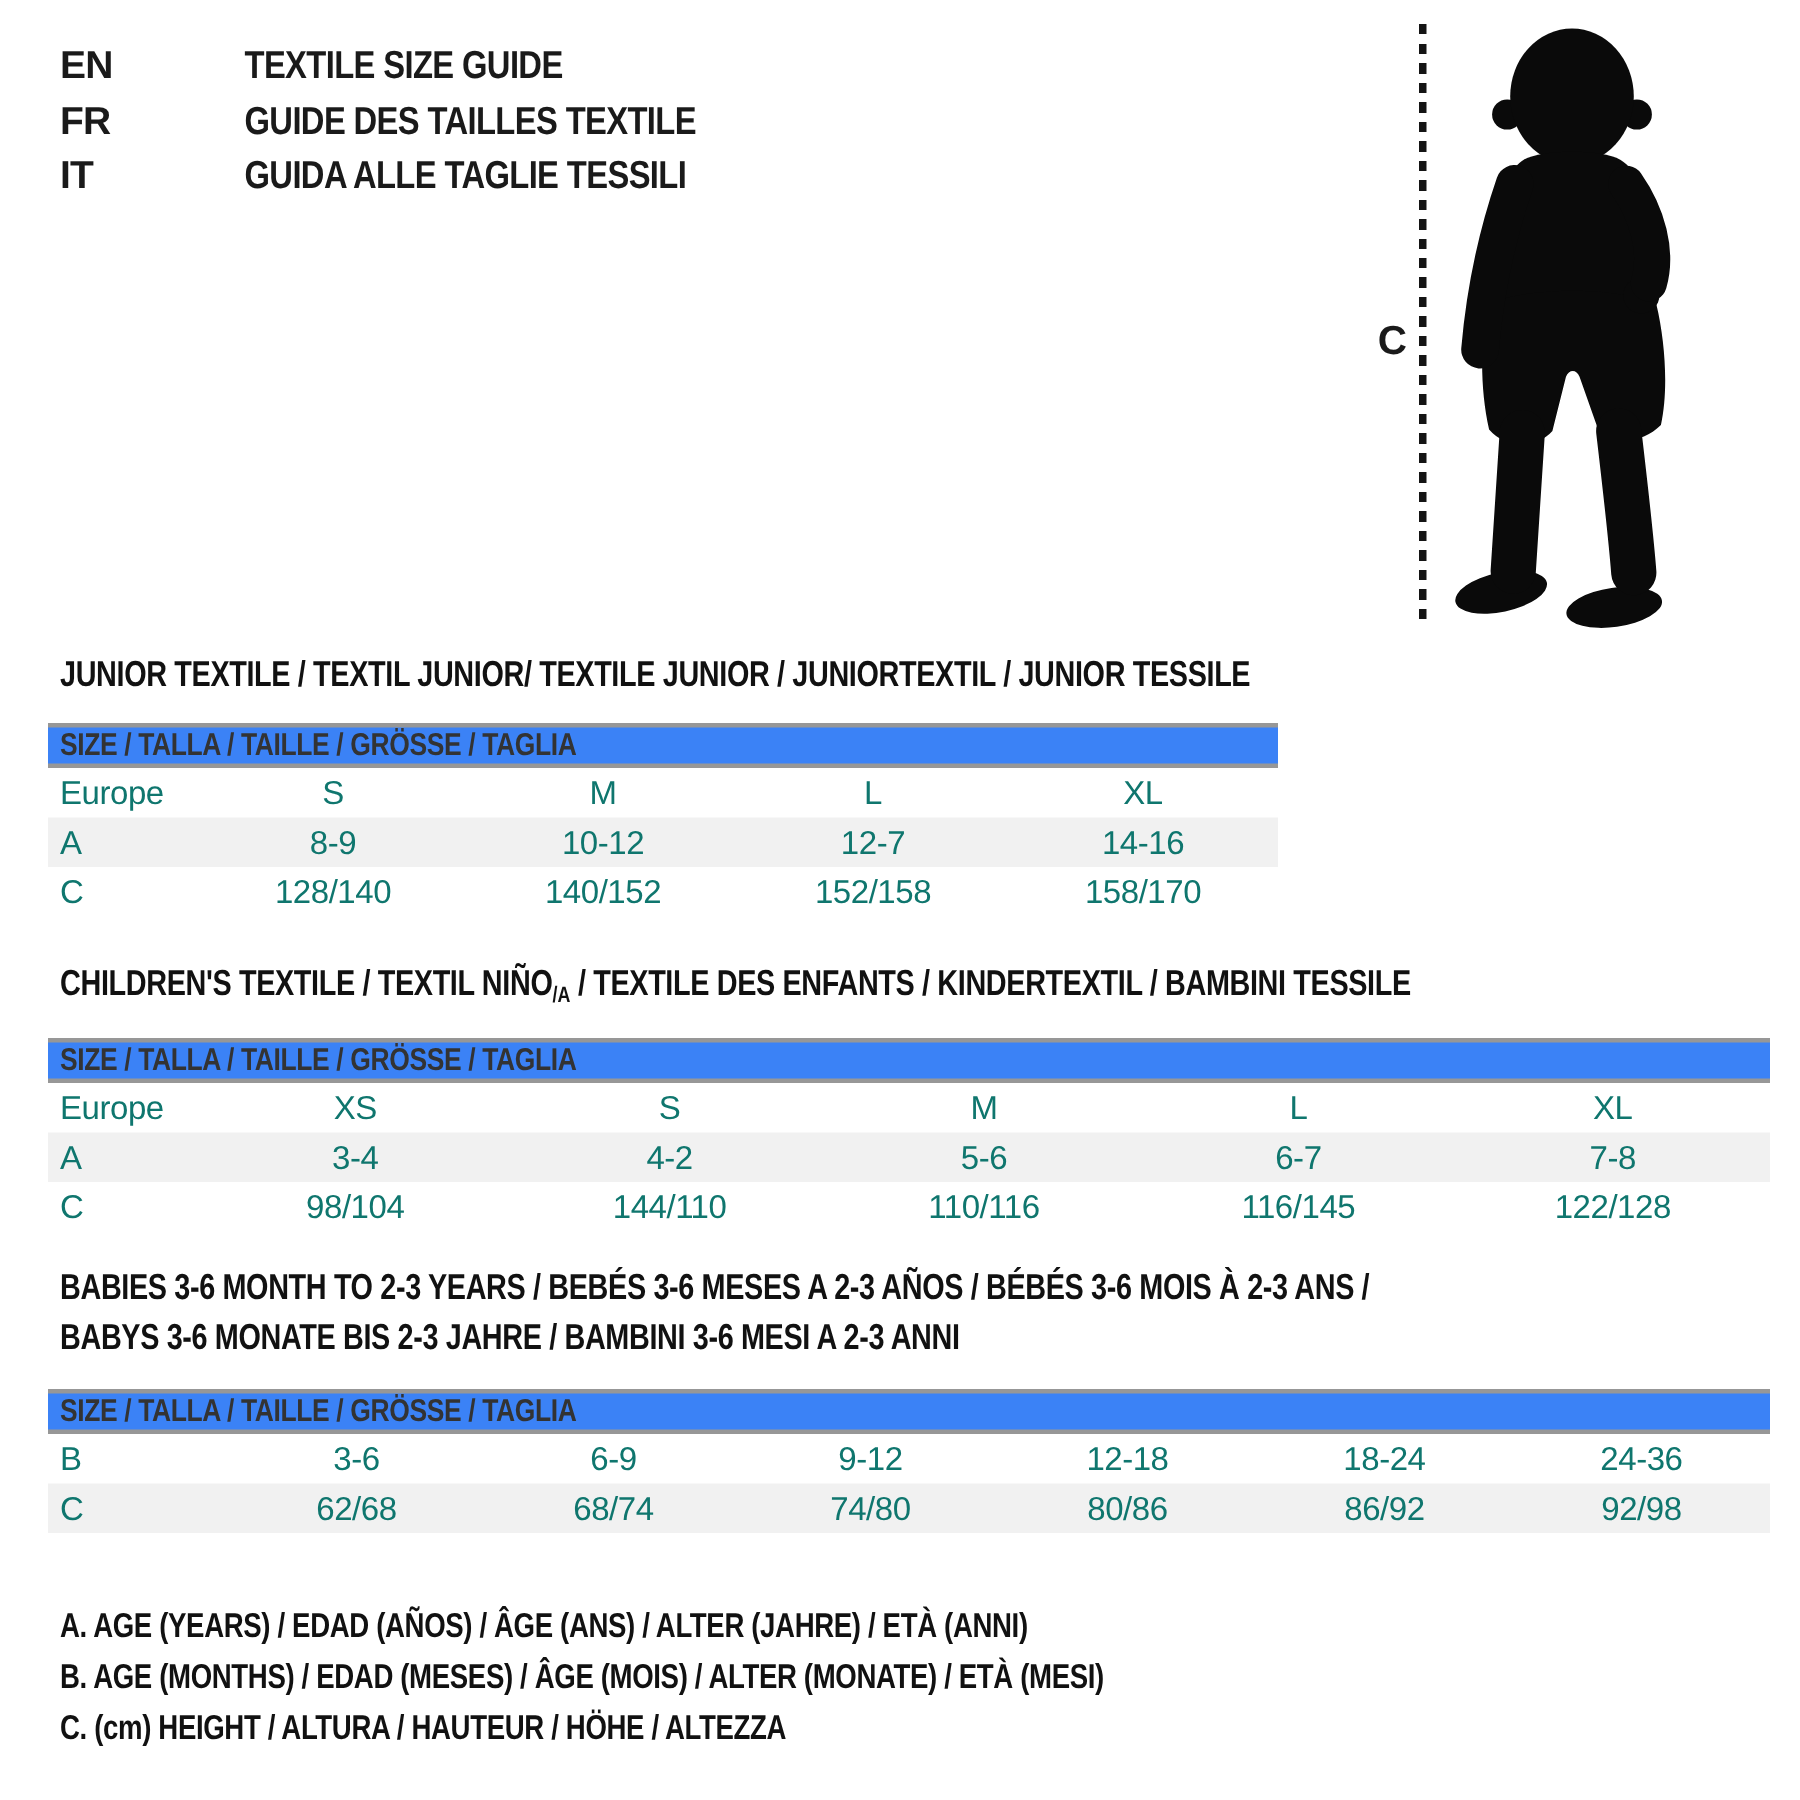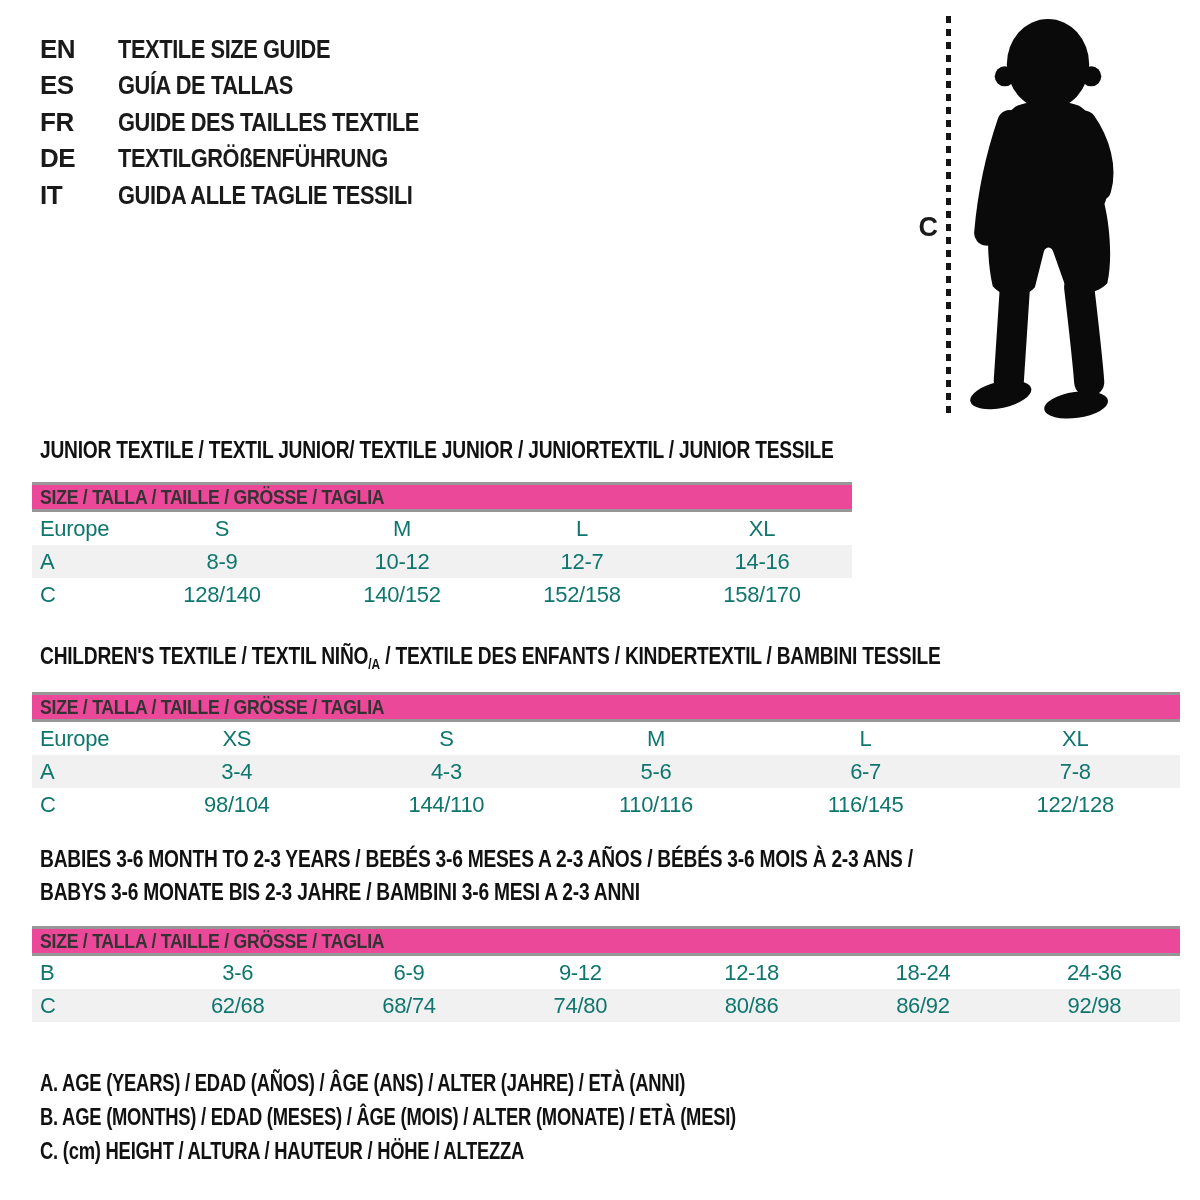--- a/index.html
+++ b/index.html
@@ -6,21 +6,21 @@
   html,body { background:#ffffff; }
   .page {
     position:relative; width:1200px; height:1200px;
     background:#ffffff; overflow:hidden;
     font-family:"Liberation Sans", sans-serif;
     color:#1a1a1a;
   }
 
   
   .lang-list { position:absolute; left:40px; top:28px; }
-  .lang-row { display:flex; align-items:flex-end; height:36.5px; }
+  .lang-row { display:flex; align-items:flex-start; height:36.5px;gap:45px; }
   .lang-code {
     width:78px; font-size:26px; font-weight:bold; letter-spacing:-0.5px;
   }
   .lang-title {
     font-size:26px; font-weight:bold; white-space:nowrap;
     transform:scaleX(0.84); transform-origin:0 50%; letter-spacing:-0.5px;
   }
 
   
   .measure-line {
@@ -38,21 +38,21 @@
     position:absolute; left:40px; font-size:24px; font-weight:bold;
     white-space:nowrap; transform:scaleX(0.8); transform-origin:0 50%;
     letter-spacing:-0.3px; line-height:28px; color:#111;
   }
   .sec-title .sub { font-size:0.62em; position:relative; top:5px; letter-spacing:0; }
   .two-line div { line-height:33px; }
 
   
   .stable { position:absolute; left:32px; }
   .size-bar {
-    height:30px; background:#ec4899;
+    height:30px; background:#3b82f6;
     border-top:3px solid #979797; border-bottom:3px solid #979797;
     display:flex; align-items:center; padding-left:8px;
   }
   .size-bar span {
     font-size:21px; font-weight:bold; color:#333; white-space:nowrap;
     transform:scaleX(0.84); transform-origin:0 50%; letter-spacing:-0.3px;
   }
   .trows .trow { display:flex; align-items:center; height:33px; font-size:22px; color:#0f766e; }
   .trows .trow:nth-child(2) { background:#f1f1f1; }
   .trow .tlabel { width:100px; padding-left:8px; letter-spacing:-0.3px; }
@@ -70,30 +70,22 @@
 <body>
 
 <div class="page">
 
   <div class="lang-list">
     <div class="lang-row">
       <span class="lang-code">EN</span>
       <span class="lang-title">TEXTILE SIZE GUIDE</span>
     </div>
     <div class="lang-row">
-      <span class="lang-code">ES</span>
-      <span class="lang-title">GUÍA DE TALLAS</span>
-    </div>
-    <div class="lang-row">
       <span class="lang-code">FR</span>
       <span class="lang-title">GUIDE DES TAILLES TEXTILE</span>
-    </div>
-    <div class="lang-row">
-      <span class="lang-code">DE</span>
-      <span class="lang-title">TEXTILGRÖßENFÜHRUNG</span>
     </div>
     <div class="lang-row">
       <span class="lang-code">IT</span>
       <span class="lang-title">GUIDA ALLE TAGLIE TESSILI</span>
     </div>
   </div>
 
   <div class="measure-line"></div>
   <div class="measure-label">C</div>
   <svg class="silhouette" viewBox="0 0 180 410" aria-hidden="true">
@@ -155,21 +147,21 @@
           <div class="tlabel">Europe</div>
           <div class="tcell">XS</div>
           <div class="tcell">S</div>
           <div class="tcell">M</div>
           <div class="tcell">L</div>
           <div class="tcell">XL</div>
         </div>
         <div class="trow">
           <div class="tlabel">A</div>
           <div class="tcell">3-4</div>
-          <div class="tcell">4-3</div>
+          <div class="tcell">4-2</div>
           <div class="tcell">5-6</div>
           <div class="tcell">6-7</div>
           <div class="tcell">7-8</div>
         </div>
         <div class="trow">
           <div class="tlabel">C</div>
           <div class="tcell">98/104</div>
           <div class="tcell">144/110</div>
           <div class="tcell">110/116</div>
           <div class="tcell">116/145</div>

